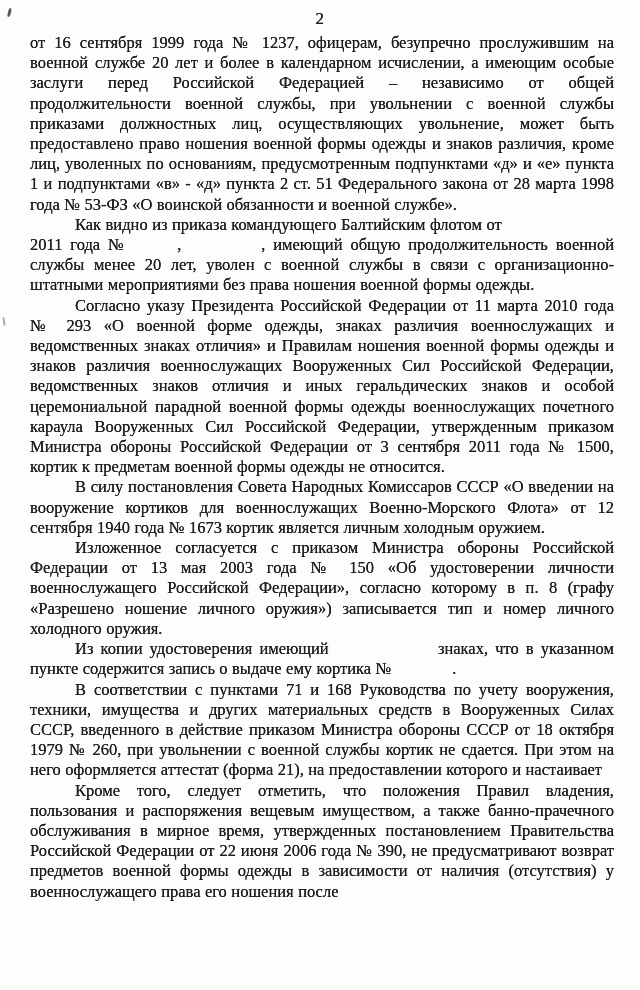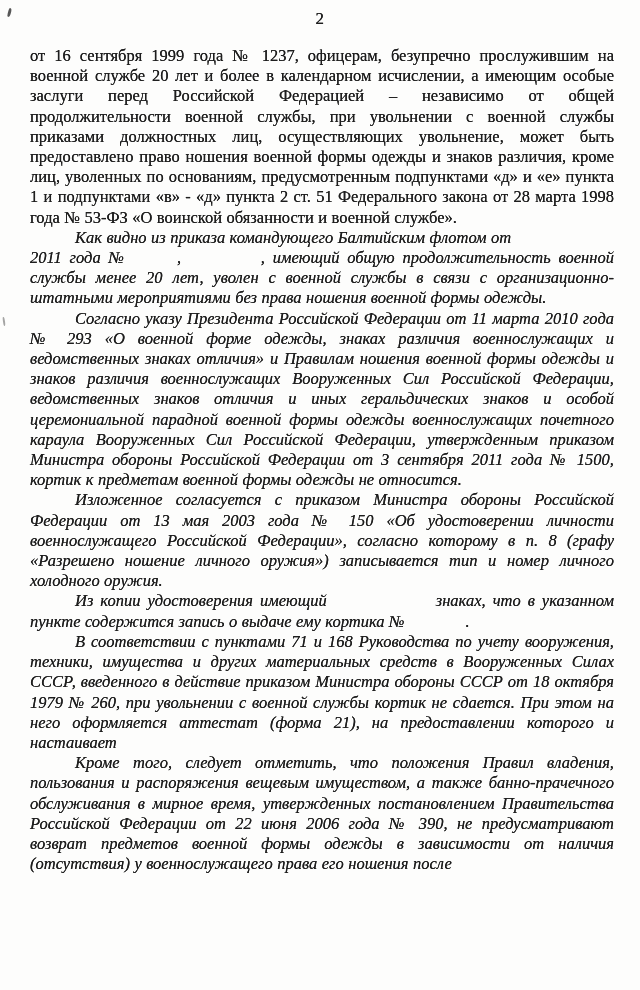--- a/index.html
+++ b/index.html
@@ -19,34 +19,33 @@
   }
   .page-number {
     padding-top: 9px;
     text-align: center;
     font-size: 17px;
     line-height: 20px;
     letter-spacing: 0.5px;
     text-shadow: 0 0 0.4px currentColor;
   }
   .body-text {
-    margin: 17px 26px 0 30px;
+    margin: 4px 26px 0 30px;
     font-size: 16.5px;
     line-height: 20.2px;
     text-align: justify;
     text-shadow: 0 0 0.45px currentColor;
     word-spacing: 0.02em;
   }
   .para {
     margin: 0;
     padding: 0;
   }
   .para.indent {
     text-indent: 45px;
-    font-style: italic;
   }
   .redaction-gap {
     display: inline-block;
     height: 1px;
   }
   
   .scan-artifact {
     position: absolute;
     background: #3a3a3a;
     border-radius: 40% 60% 60% 40%;
@@ -74,18 +73,19 @@
 <div class="page">
   <span class="scan-artifact artifact-top-left"></span>
   <span class="scan-artifact artifact-left-mid"></span>
 
   <div class="page-number">2</div>
 
   <div class="body-text">
       <p class="para"><span>от 16 сентября 1999 года № 1237, офицерам, безупречно прослужившим на военной службе 20 лет и более в календарном исчислении, а имеющим особые заслуги перед Российской Федерацией – независимо от общей продолжительности военной службы, при увольнении с военной службы приказами должностных лиц, осуществляющих увольнение, может быть предоставлено право ношения военной формы одежды и знаков различия, кроме лиц, уволенных по основаниям, предусмотренным подпунктами «д» и «е» пункта 1 и подпунктами «в» - «д» пункта 2 ст. 51 Федерального закона от 28 марта 1998 года № 53-ФЗ «О воинской обязанности и военной службе».</span> </p>
       <p class="para indent"><span>Как видно из приказа командующего Балтийским флотом от</span> <br><span>2011 года №</span> <span class="redaction-gap" style="width: 34px;"></span> <span>,</span> <span class="redaction-gap" style="width: 64px;"></span> <span>, имеющий общую продолжительность военной службы менее 20 лет, уволен с военной службы в связи с организационно-штатными мероприятиями без права ношения военной формы одежды.</span> </p>
       <p class="para indent"><span>Согласно указу Президента Российской Федерации от 11 марта 2010 года № 293 «О военной форме одежды, знаках различия военнослужащих и ведомственных знаках отличия» и Правилам ношения военной формы одежды и знаков различия военнослужащих Вооруженных Сил Российской Федерации, ведомственных знаков отличия и иных геральдических знаков и особой церемониальной парадной военной формы одежды военнослужащих почетного караула Вооруженных Сил Российской Федерации, утвержденным приказом Министра обороны Российской Федерации от 3 сентября 2011 года № 1500, кортик к предметам военной формы одежды не относится.</span> </p>
+      <p class="para indent"><span>В силу постановления Совета Народных Комиссаров СССР «О введении на вооружение кортиков для военнослужащих Военно-Морского Флота» от 12 сентября 1940 года № 1673 кортик является личным холодным оружием.</span> </p>
       <p class="para indent"><span>Изложенное согласуется с приказом Министра обороны Российской Федерации от 13 мая 2003 года № 150 «Об удостоверении личности военнослужащего Российской Федерации», согласно которому в п. 8 (графу «Разрешено ношение личного оружия») записывается тип и номер личного холодного оружия.</span> </p>
       <p class="para indent"><span>Из копии удостоверения имеющий</span> <span class="redaction-gap" style="width: 95px;"></span> <span>знаках, что в указанном пункте содержится запись о выдаче ему кортика №</span> <span class="redaction-gap" style="width: 52px;"></span> <span>.</span> </p>
       <p class="para indent"><span>В соответствии с пунктами 71 и 168 Руководства по учету вооружения, техники, имущества и других материальных средств в Вооруженных Силах СССР, введенного в действие приказом Министра обороны СССР от 18 октября 1979 № 260, при увольнении с военной службы кортик не сдается. При этом на него оформляется аттестат (форма 21), на предоставлении которого и настаивает</span> </p>
       <p class="para indent"><span>Кроме того, следует отметить, что положения Правил владения, пользования и распоряжения вещевым имуществом, а также банно-прачечного обслуживания в мирное время, утвержденных постановлением Правительства Российской Федерации от 22 июня 2006 года № 390, не предусматривают возврат предметов военной формы одежды в зависимости от наличия (отсутствия) у военнослужащего права его ношения после</span> </p>
     </div>
 </div>
 
 </body></html>

